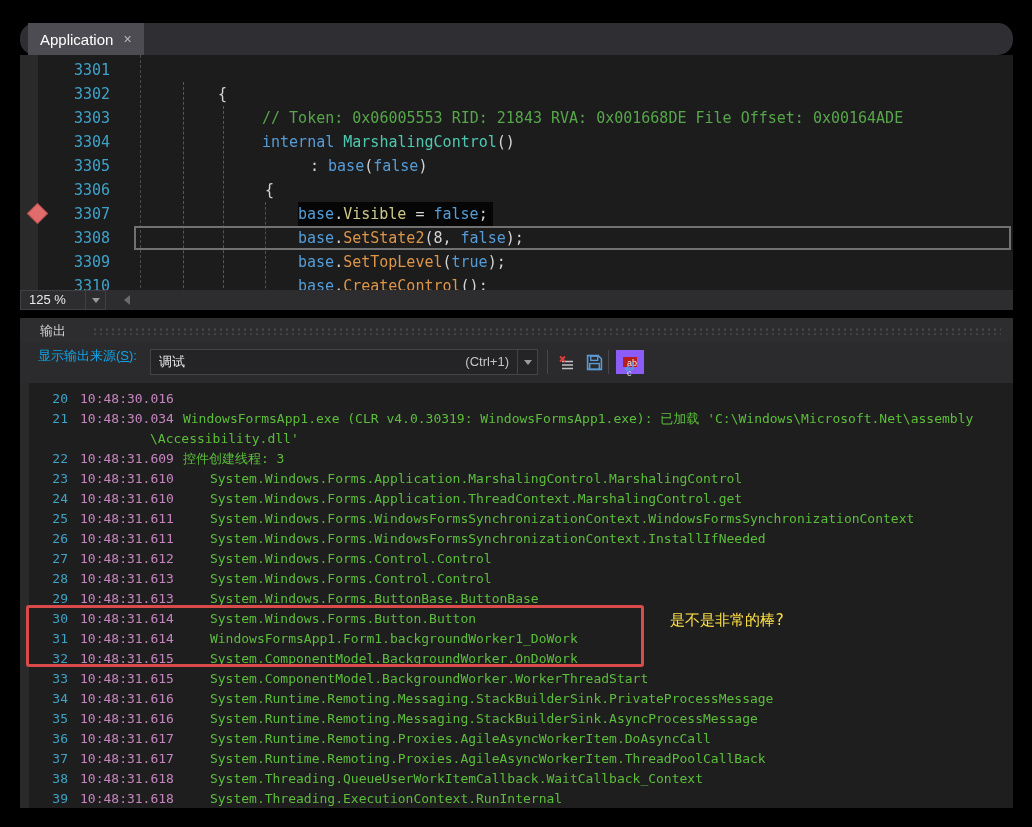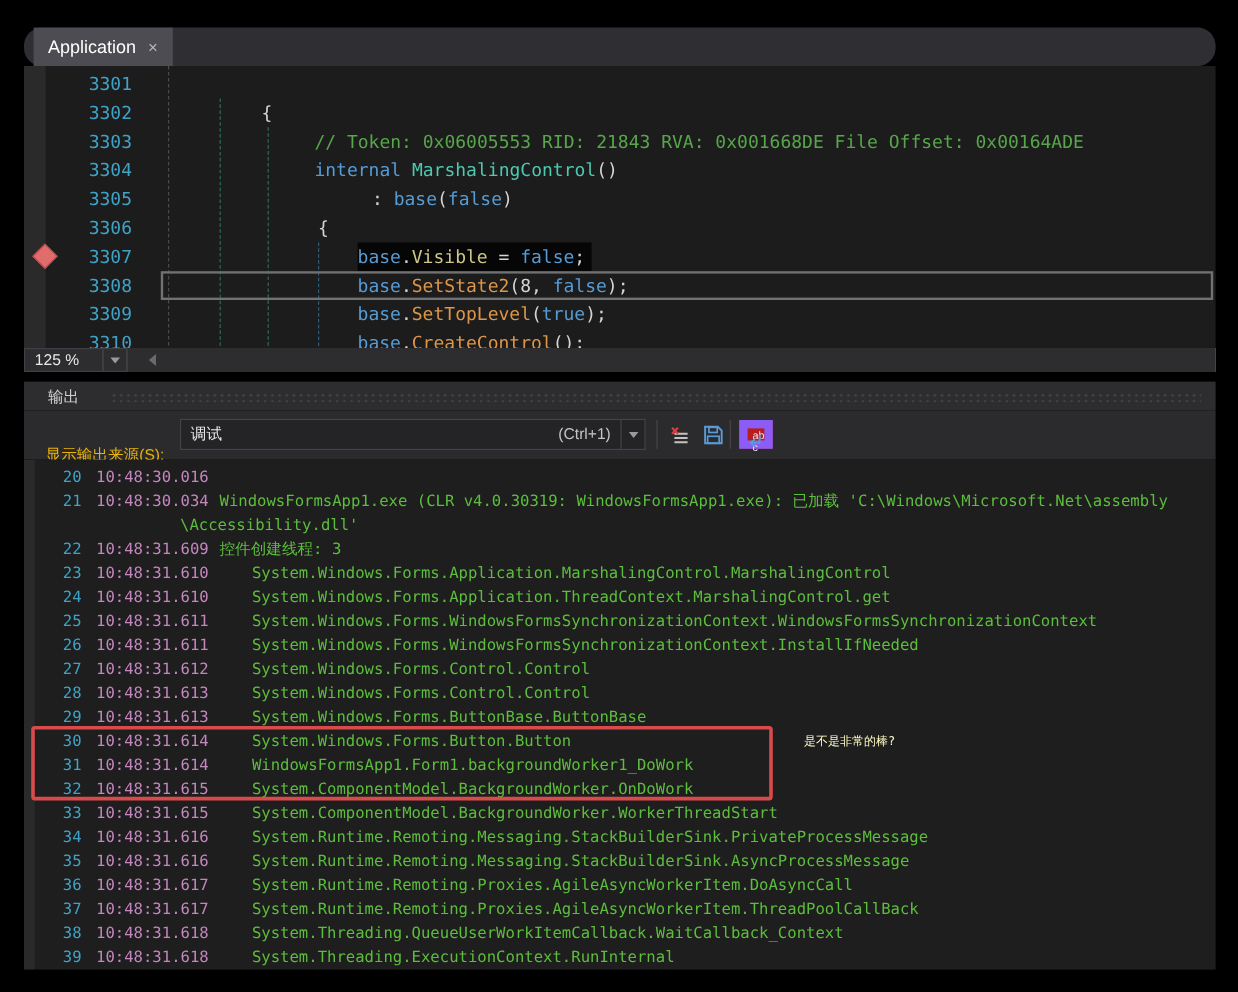--- a/index.html
+++ b/index.html
@@ -51,21 +51,21 @@
                   border-right:6px solid #6a6a6a; }
 
   
   .out-title { position:absolute; left:0; top:295px; width:100%; height:24px; background:#2d2d30; }
   .out-title-label { position:absolute; left:20px; top:4px; color:#d0d0d0; font-size:13px; }
   .out-title-grip { position:absolute; left:72px; right:12px; top:9px; height:8px;
                     background-image:radial-gradient(circle, #47474b 1px, transparent 1.3px);
                     background-size:6px 5px; }
 
   .out-toolbar { position:absolute; left:0; top:319px; width:100%; height:41px; background:#2b2b2e; }
-  .src-label { position:absolute; left:18px; top:28px; color:#eab308; font-size:13px; }
+  .src-label { position:absolute; left:18px; top:5px; color:#0ea5e9; font-size:13px; }
   .src-label .akey { text-decoration:underline; }
   .src-combo { position:absolute; left:130px; top:7px; width:388px; height:26px; background:#242427;
                border:1px solid #434348; color:#e8e8e8; font-size:13px; line-height:24px; }
   .src-value { position:absolute; left:8px; top:0; }
   .src-shortcut { position:absolute; right:28px; top:0; color:#c4c4c4; }
   .src-arrow { position:absolute; right:0; top:0; width:20px; height:24px; border-left:1px solid #434348;
                display:flex; align-items:center; justify-content:center; }
   .tb-sep { position:absolute; top:8px; width:1px; height:24px; background:#47474b; }
   .tb-btn { position:absolute; top:8px; width:24px; height:24px; display:flex; align-items:center;
             justify-content:center; }
@@ -78,21 +78,21 @@
   .log-strip { position:absolute; left:0; top:0; bottom:0; width:9px; background:#2a2a2b; }
   .log-rows { position:absolute; left:0; top:6px; right:0; }
   .log-row { height:20px; line-height:20px; white-space:pre; display:flex; }
   .log-num { width:48px; text-align:right; color:#3fa3c8; flex:none; }
   .log-time { margin-left:12px; color:#c586c0; flex:none; }
   .log-msg { margin-left:9px; color:#5cbe3c; }
   .log-row.indent .log-msg { margin-left:36px; }
   .log-row.cont .log-msg { margin-left:70px; }
   .annotation-box { position:absolute; left:6px; top:222px; width:618px; height:62px;
                     border:3px solid #d94b4b; border-radius:3px; }
-  .annotation-text { position:absolute; left:650px; top:228px; color:#fef9c3; font-size:10px; }
+  .annotation-text { position:absolute; left:650px; top:228px; color:#fde047; font-size:15px; }
 </style>
 </head>
 <body>
 
 <div class="window">
 
   <div class="tabbar">
     <div class="tab">
       <span class="tab-label">Application</span>
       <span class="tab-close">×</span>

